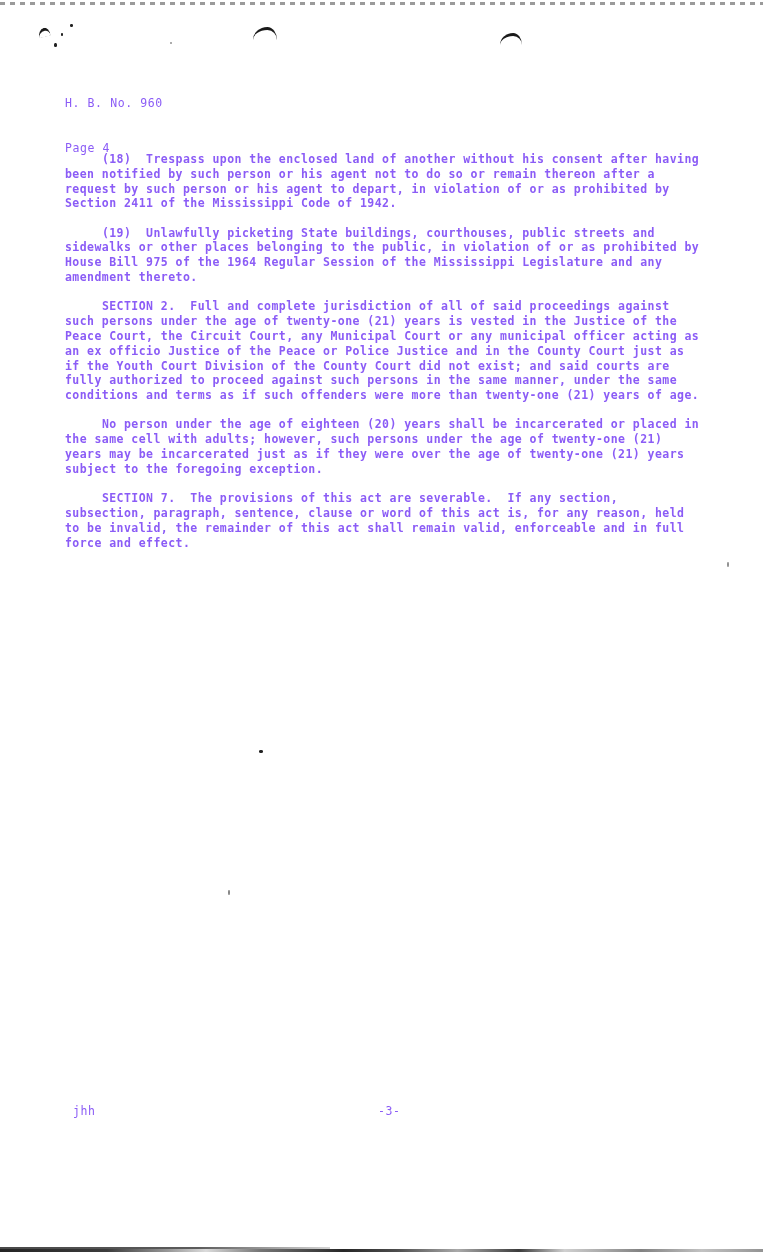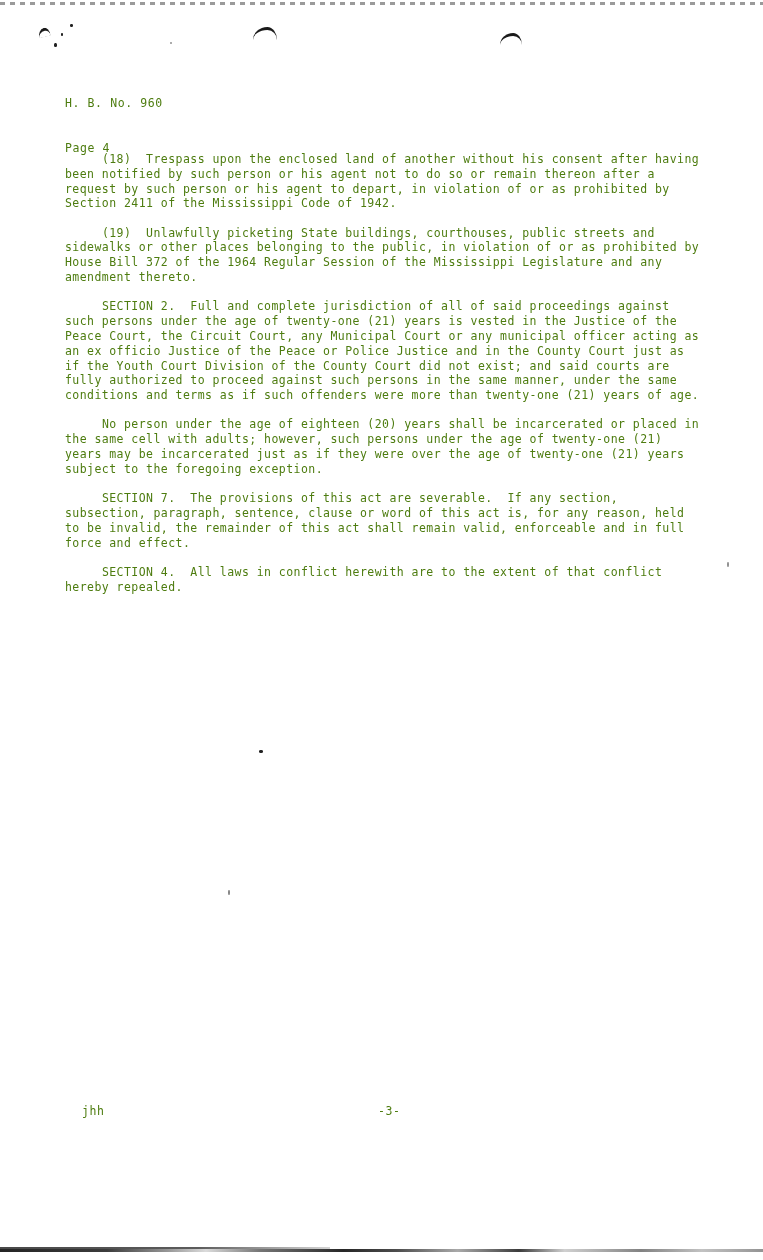--- a/index.html
+++ b/index.html
@@ -8,21 +8,21 @@
     padding: 0;
     background: #ffffff;
   }
   .page {
     position: relative;
     width: 763px;
     height: 1260px;
     background: #ffffff;
     overflow: hidden;
     font-family: "DejaVu Sans Mono", "Liberation Mono", monospace;
-    color: #4d7c0f;
+    color: #8b5cf6;
   }
 
   
   .top-dashes {
     position: absolute;
     top: 2px;
     left: 0;
     width: 763px;
     height: 3px;
     background-image: repeating-linear-gradient(
@@ -74,36 +74,37 @@
     white-space: pre;
   }
   .body-block {
     position: absolute;
     left: 65px;
     top: 152px;
     width: 640px;
     font-size: 11.5px;
     line-height: 14.8px;
     letter-spacing: .45px;
+    font-weight: bold;
   }
   .para {
     margin: 0 0 14.5px 0;
     white-space: pre-wrap;
   }
   .footer {
     position: absolute;
     left: 65px;
     top: 1104px;
     width: 640px;
     font-size: 11.5px;
     letter-spacing: .6px;
   }
   .footer-sig {
     position: absolute;
-    left: 17px;
+    left: 8px;
     top: 0;
     text-align: center;
   }
   .footer-pageno {
     position: absolute;
     left: 313px;
     top: 0;
   }
 </style>
 </head>
@@ -125,25 +126,24 @@
   <div class="smudge" style="left:228px; top:890px; width:2px; height:5px; opacity:.55;"></div>
   <div class="smudge" style="left:727px; top:562px; width:2px; height:5px; opacity:.5;"></div>
 
   <div class="doc-header">
     <div>H. B. No. 960</div>
     <div>Page 4</div>
   </div>
 
   <div class="body-block">
     <p class="para">     (18)  Trespass upon the enclosed land of another without his consent after having been notified by such person or his agent not to do so or remain thereon after a request by such person or his agent to depart, in violation of or as prohibited by Section 2411 of the Mississippi Code of 1942.</p>
-    <p class="para">     (19)  Unlawfully picketing State buildings, courthouses, public streets and sidewalks or other places belonging to the public, in violation of or as prohibited by House Bill 372 of the 1964 Regular Session of the Mississippi Legislature and any amendment thereto.</p>
+    <p class="para">     (19)  Unlawfully picketing State buildings, courthouses, public streets and sidewalks or other places belonging to the public, in violation of or as prohibited by House Bill 975 of the 1964 Regular Session of the Mississippi Legislature and any amendment thereto.</p>
     <p class="para">     SECTION 2.  Full and complete jurisdiction of all of said proceedings against such persons under the age of twenty-one (21) years is vested in the Justice of the Peace Court, the Circuit Court, any Municipal Court or any municipal officer acting as an ex officio Justice of the Peace or Police Justice and in the County Court just as if the Youth Court Division of the County Court did not exist; and said courts are fully authorized to proceed against such persons in the same manner, under the same conditions and terms as if such offenders were more than twenty-one (21) years of age.</p>
     <p class="para">     No person under the age of eighteen (20) years shall be incarcerated or placed in the same cell with adults; however, such persons under the age of twenty-one (21) years may be incarcerated just as if they were over the age of twenty-one (21) years subject to the foregoing exception.</p>
     <p class="para">     SECTION 7.  The provisions of this act are severable.  If any section, subsection, paragraph, sentence, clause or word of this act is, for any reason, held to be invalid, the remainder of this act shall remain valid, enforceable and in full force and effect.</p>
-    <p class="para">     SECTION 4.  All laws in conflict herewith are to the extent of that conflict hereby repealed.</p>
   </div>
 
   <div class="footer">
     <span class="footer-sig">jhh</span>
     <span class="footer-pageno">-3-</span>
   </div>
 
   <div class="bottom-edge2"></div>
   <div class="bottom-edge"></div>
 

